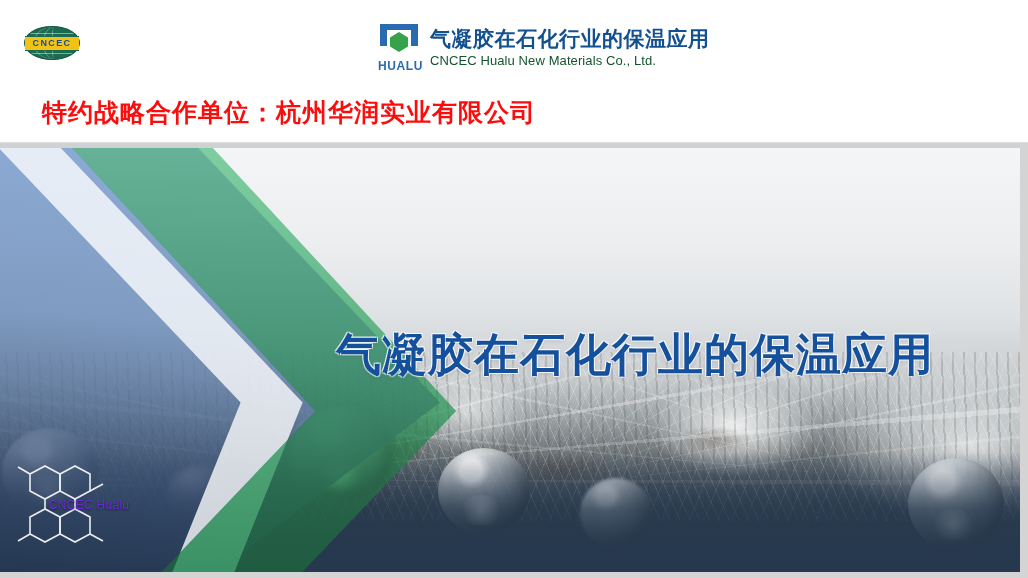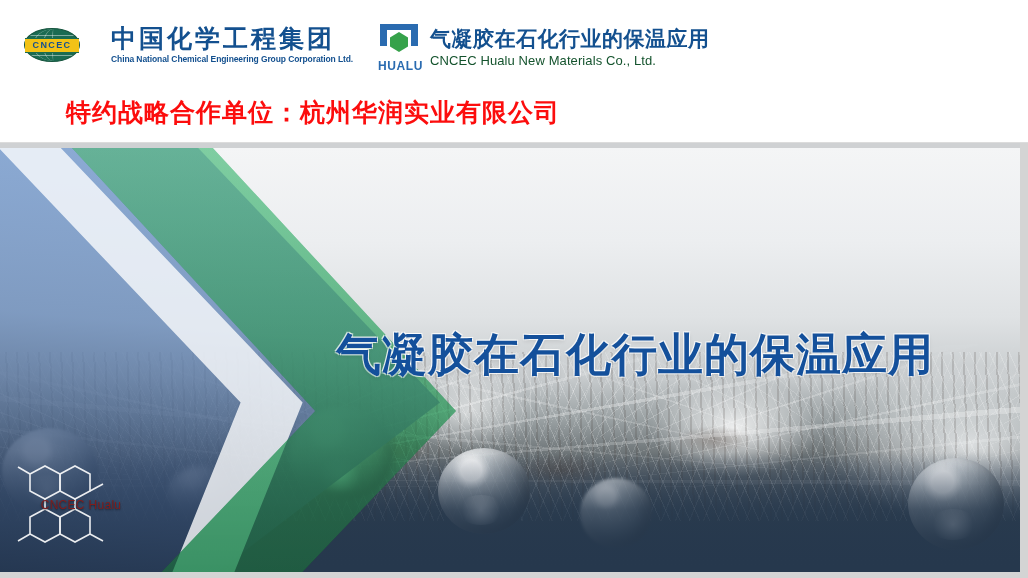--- a/index.html
+++ b/index.html
@@ -173,21 +173,20 @@
   #partner-line {
     position: absolute;
     left: 42px;
     top: 96px;
     color: #fc0d0d;
     font-size: 25px;
     font-weight: bold;
     letter-spacing: 1px;
     white-space: nowrap;
     font-family: "DejaVu Sans", "Liberation Sans", sans-serif;
-    margin-left: 24px;
   }
 
   
   #hero {
     position: absolute;
     left: 0;
     top: 148px;
     width: 1020px;
     height: 424px;
     overflow: hidden;
@@ -327,24 +326,24 @@
   #watermark {
     position: absolute;
     left: 8px;
     bottom: 16px;
     width: 130px;
     height: 96px;
   }
   #watermark svg { display: block; }
   #watermark-label {
     position: absolute;
-    left: 8px; top: 38px;
+    left: 16px; top: 38px;
     width: 130px;
     text-align: center;
-    color: #7f1d1d;
+    color: #6d28d9;
     font-size: 12px;
     letter-spacing: 0.3px;
     font-family: "Liberation Sans", sans-serif;
     text-shadow: 0 1px 2px rgba(0,0,0,0.5);
   }
 
   
   #right-margin {
     position: absolute;
     right: 0; top: 143px;
@@ -377,24 +376,20 @@
         <div class="cncec-globe">
           <div class="globe-ell">
             <div class="mer" style="left:8px;  width:40px;"></div>
             <div class="mer" style="left:18px; width:20px;"></div>
             <div class="mer" style="left:27px; width:2px;"></div>
             <div class="par" style="top:6px;"></div>
             <div class="par" style="top:16px;"></div>
             <div class="par" style="top:26px;"></div>
           </div>
           <div class="cncec-band">CNCEC</div>
-        </div>
-        <div class="logo-text-wrap">
-          <div class="cncec-cn">中国化学工程集团</div>
-          <div class="cncec-en">China National Chemical Engineering Group Corporation Ltd.</div>
         </div>
       </div>
 
       <div class="logo-block" id="hualu-logo-block">
         <div class="hualu-mark">
           <div class="frame-outer"></div>
           <div class="frame-inner"></div>
           <div class="notch-l"></div>
           <div class="notch-r"></div>
           <div class="hex"></div>

